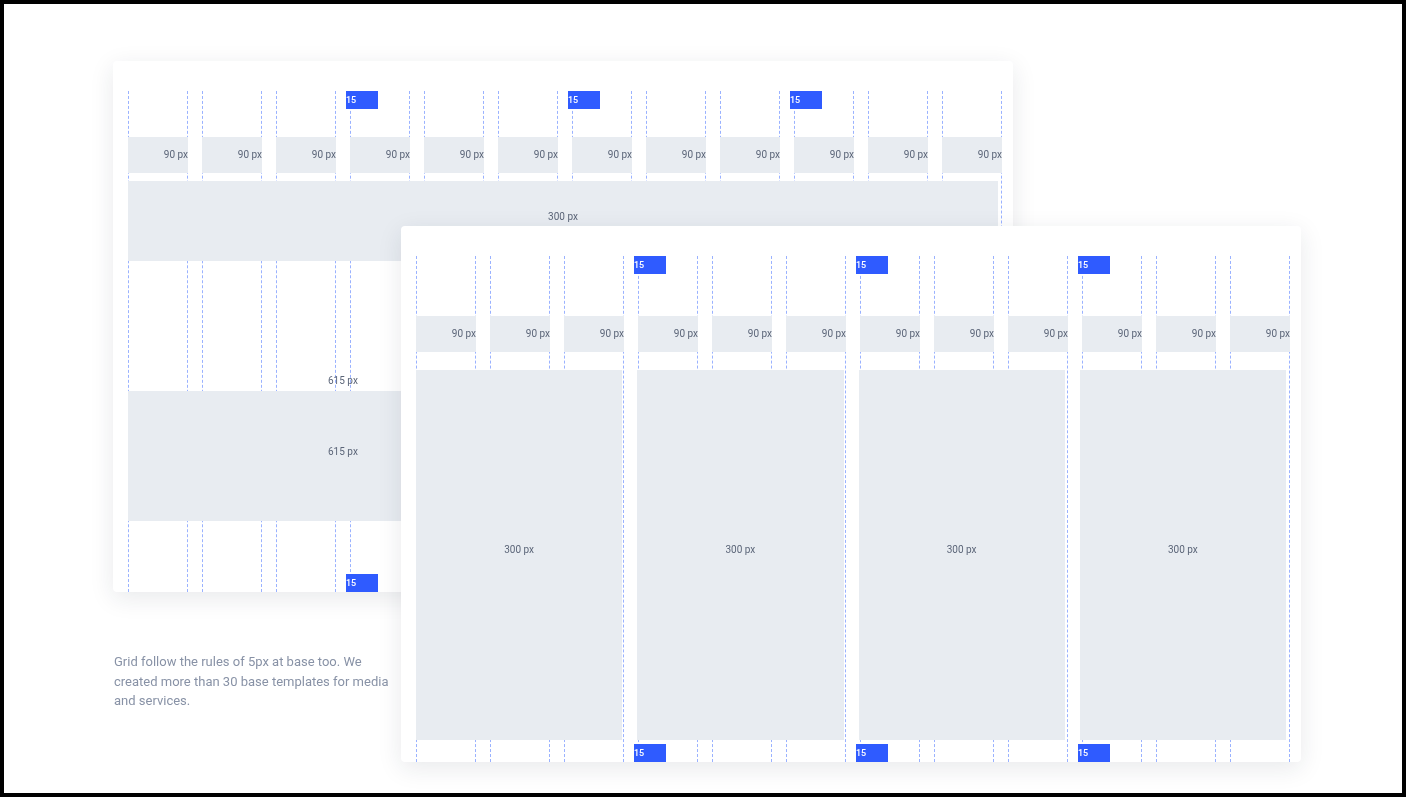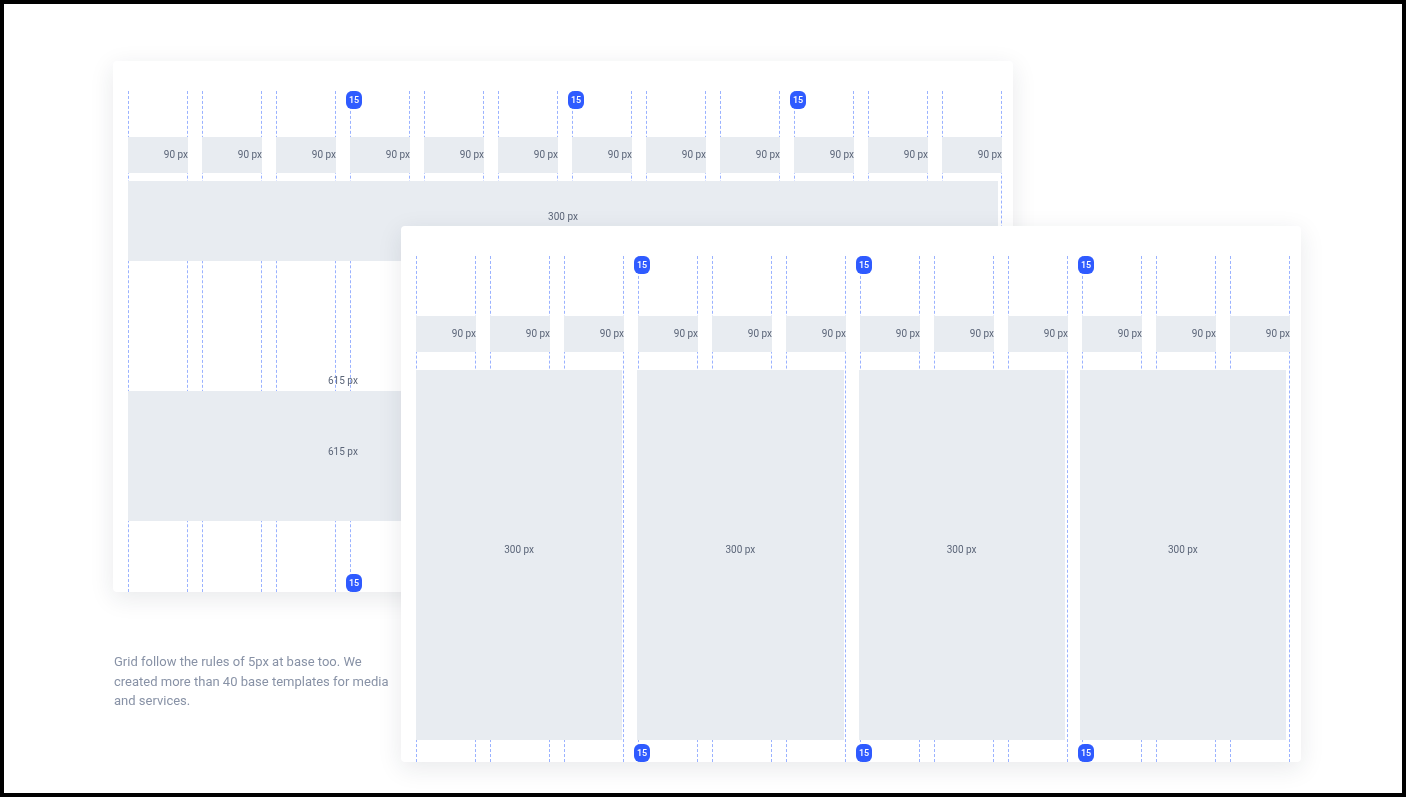--- a/index.html
+++ b/index.html
@@ -45,29 +45,28 @@
     position:relative;
     width:100%;
     height:501px;
     padding:0 15px;
   }
 
   
   .badge{
     position:absolute;
     top:0;
-    width:16px;
+    width:32px;
     height:18px;
     background:#2f5bff;
     color:#fff;
     font-size:9px;
     line-height:18px;
-    text-align:center;
+    text-align:left;
     font-weight:500;
-    border-radius:6px;
   }
   .badge.bottom{bottom:0;top:auto;}
 
   
   .strip90A{
     position:absolute;
     left:15px;right:15px;
     top:46px;height:36px;
     display:flex;
   }
@@ -244,13 +243,13 @@
       <div class="q">
           <span>300 px</span>
         </div>
       <div class="q">
           <span>300 px</span>
         </div>
     </div>
   </div>
 </div>
 
-<p class="caption">Grid follow the rules of 5px at base too. We created more than 40 base templates for media and services.</p>
+<p class="caption">Grid follow the rules of 5px at base too. We created more than 30 base templates for media and services.</p>
 
 </body></html>

